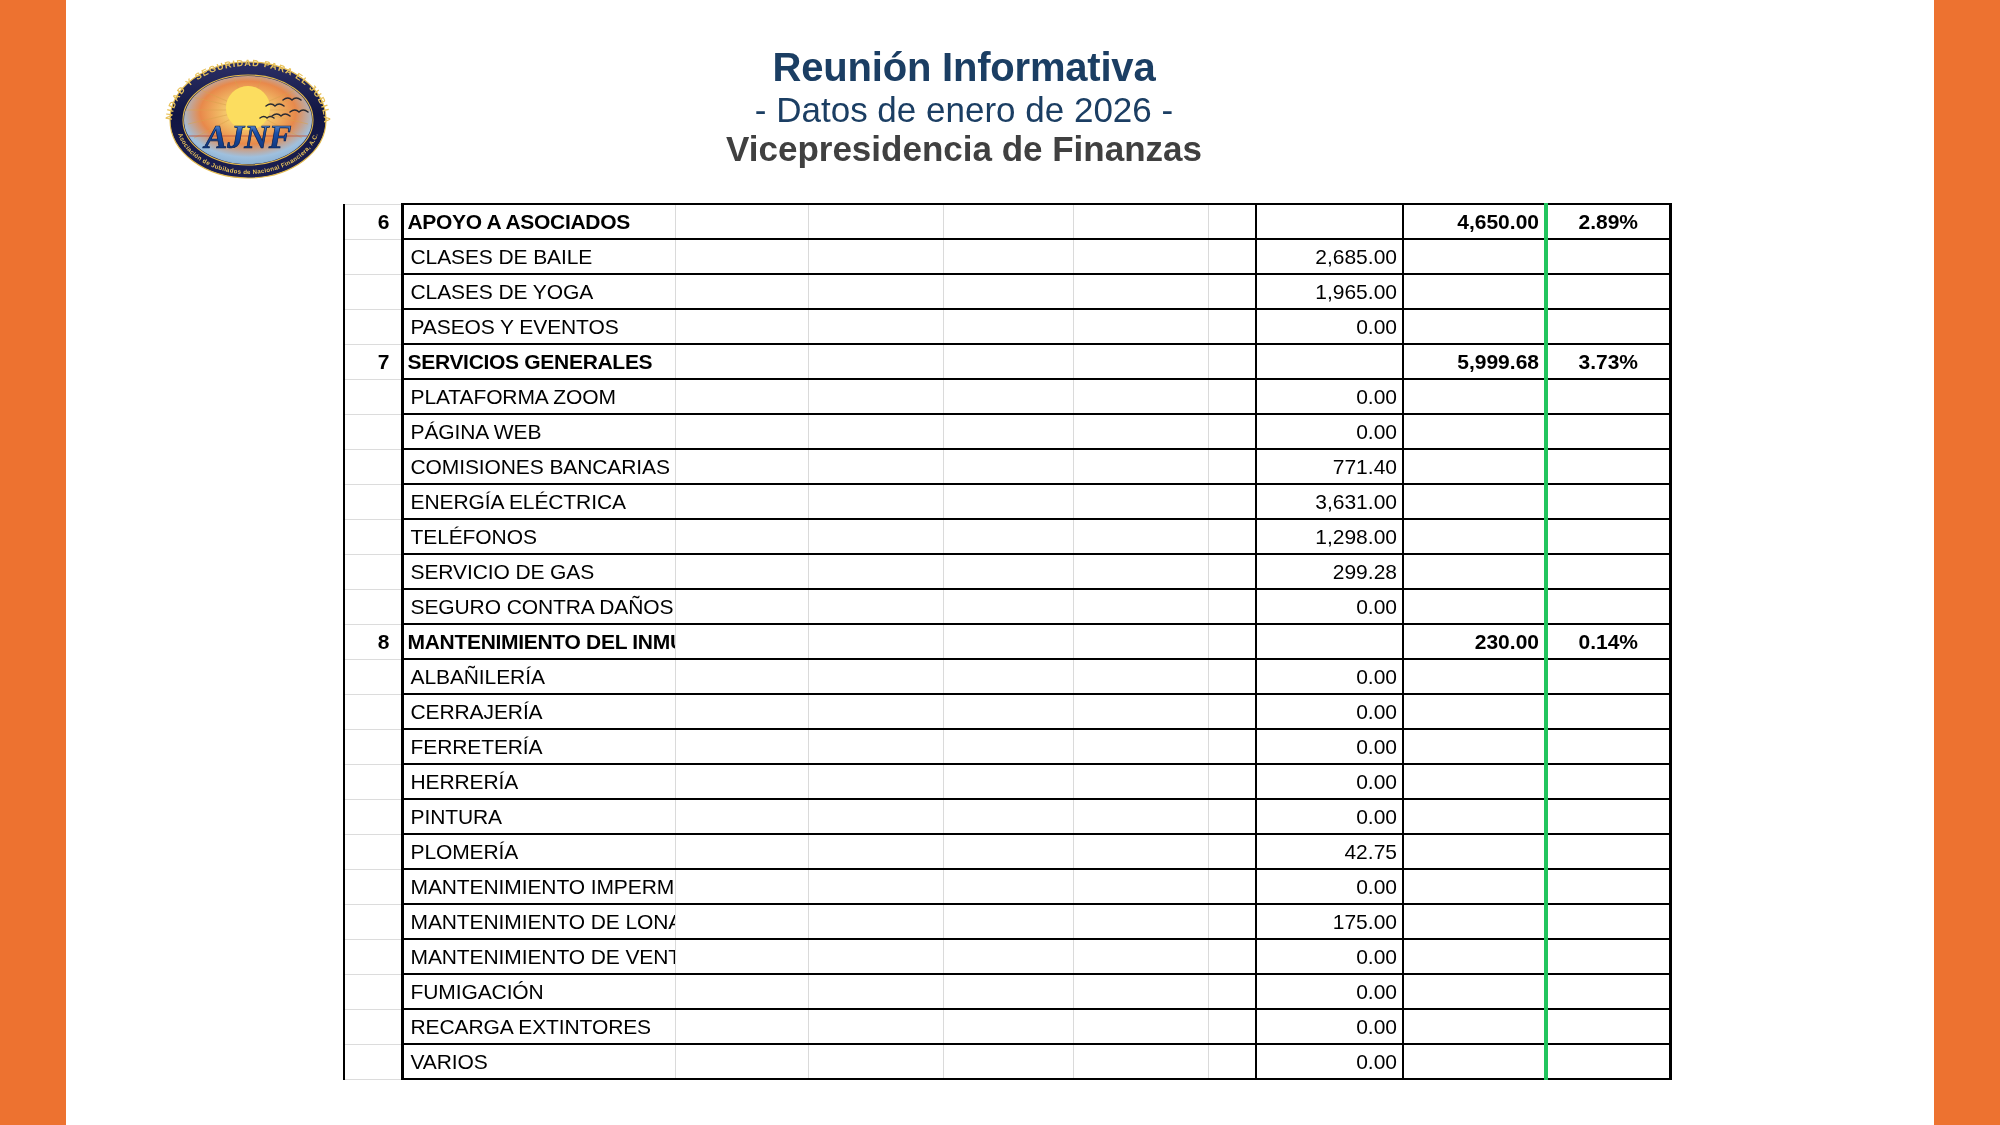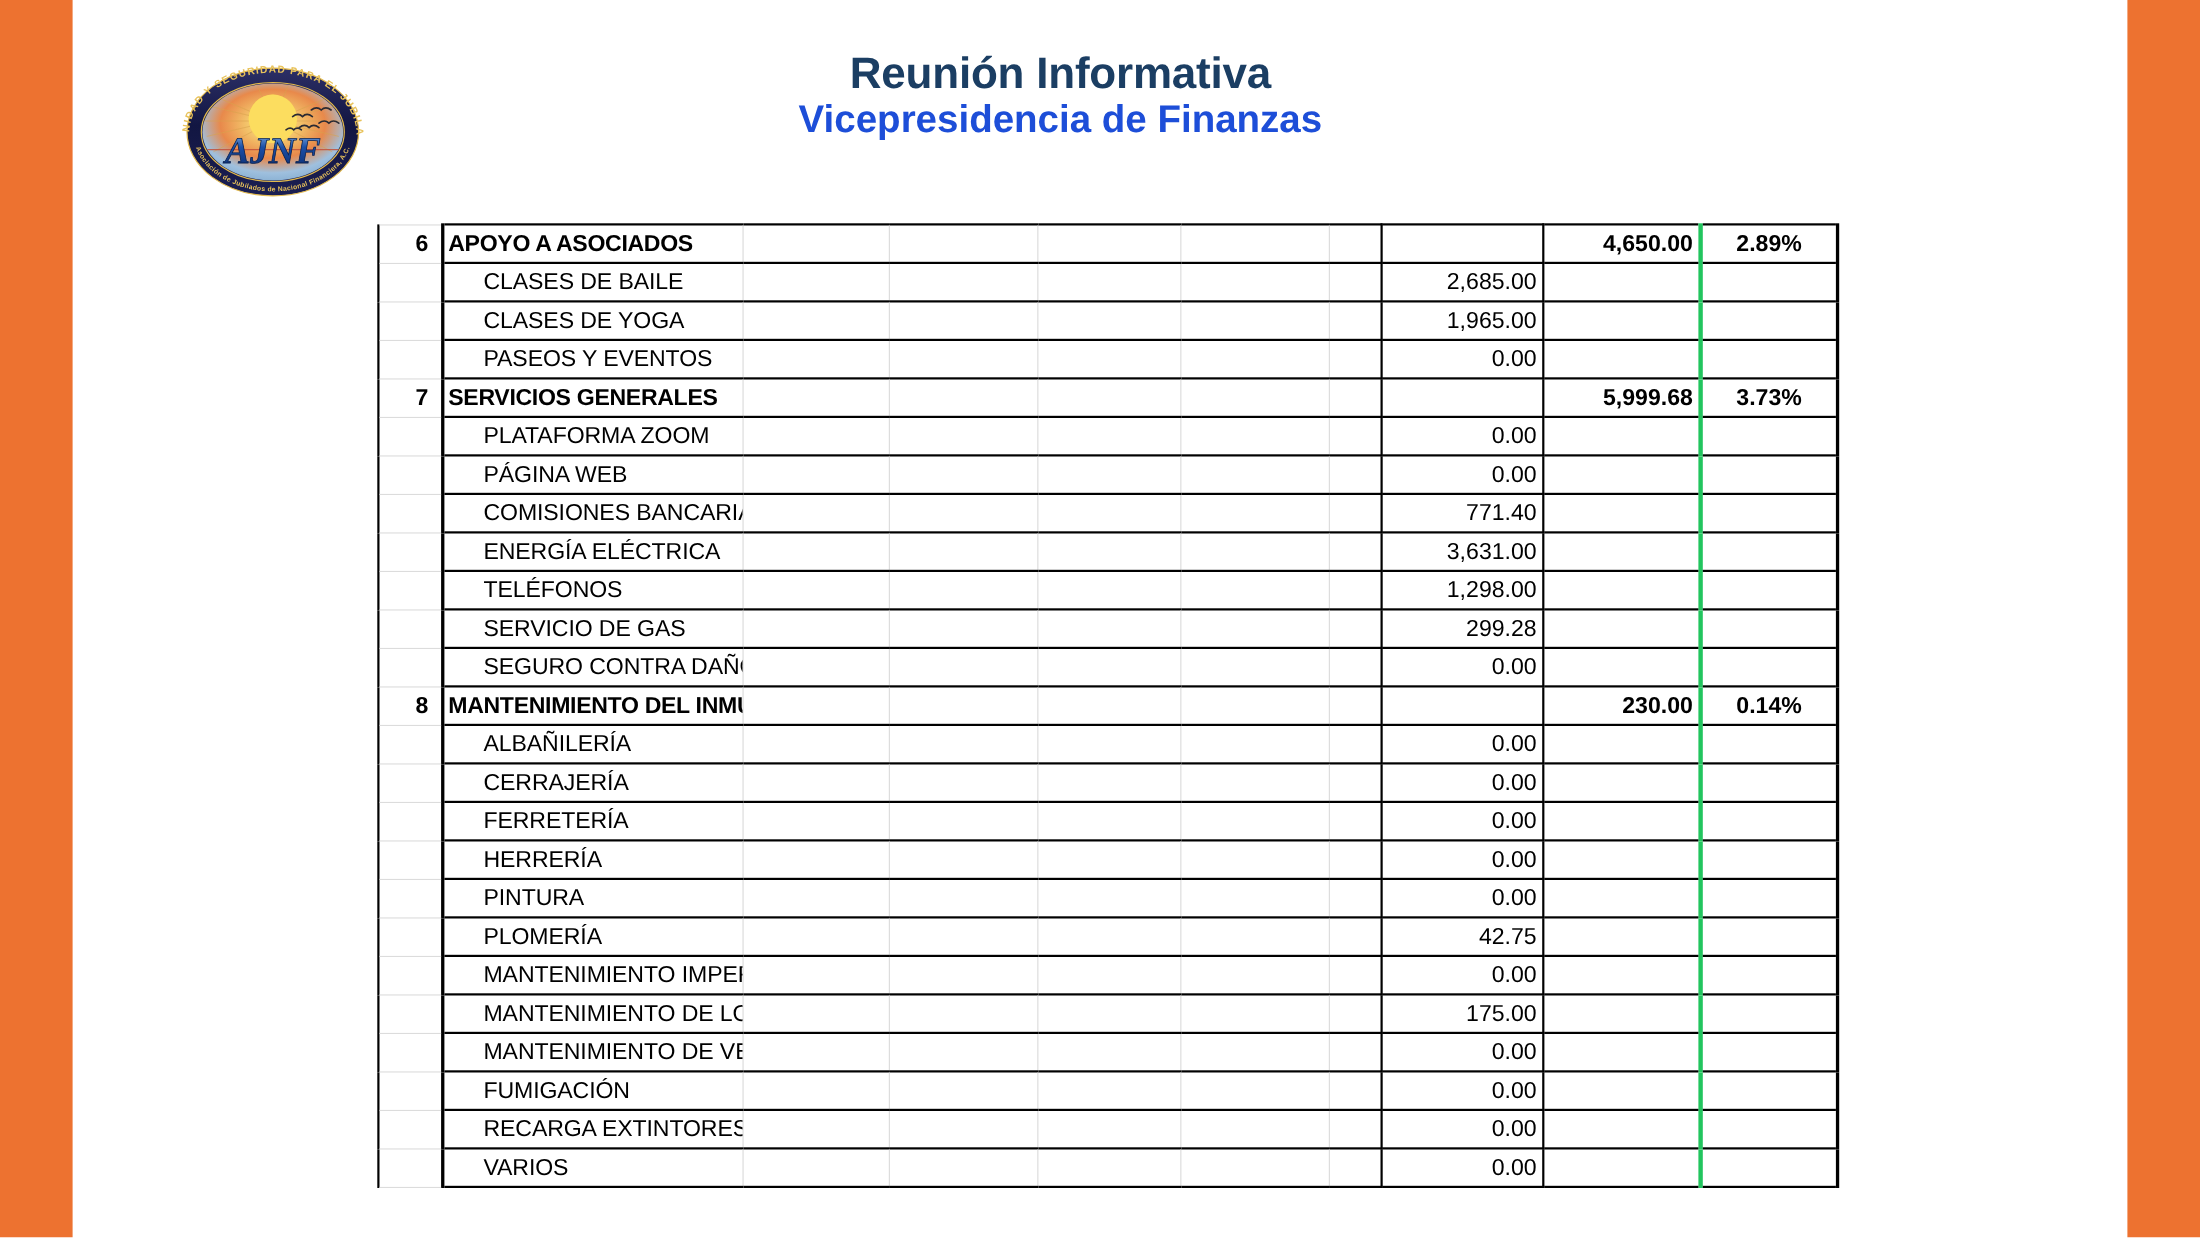--- a/index.html
+++ b/index.html
@@ -49,21 +49,21 @@
   }
   .title-line2 {
     font-size: 35px;
     font-weight: normal;
     color: #1B3E63;
     margin-top: 2px;
   }
   .title-line3 {
     font-size: 35px;
     font-weight: bold;
-    color: #1d4ed8;
+    color: #404040;
     margin-top: 1px;
   }
 
   
   .sheet {
     position: absolute;
     left: 343px;
     top: 203px;
     width: 1326px;
     border-collapse: collapse;
@@ -115,21 +115,21 @@
     border-right: 1px solid #DADADA;
   }
   td.cell.first { border-left: 3px solid #000; }
   td.cell.val   { border-left: 2px solid #000; border-right: 2px solid #000; text-align: right; }
   td.cell.tot   { border-left: 2px solid #000; border-right: 2px solid #000; text-align: right; }
   td.cell.pct   { border-left: 4px solid #22c55e; border-right: 3px solid #000; text-align: center; }
   td.cell.f     { border-right: 2px solid #000; }
 
   tr.group td.cell { font-weight: bold; }
   tr.group td.label { padding-left: 4px; letter-spacing: -0.3px; }
-  tr.item  td.label { padding-left: 36px; letter-spacing: -0.1px; }
+  tr.item  td.label { padding-left: 7px; letter-spacing: -0.1px; }
   td.label { text-align: left; }
 </style>
 </head>
 <body>
 
 <div class="slide">
 
   <div class="side-bar left"></div>
   <div class="side-bar right"></div>
 
@@ -202,20 +202,21 @@
       <text font-family="'Liberation Sans', sans-serif" font-size="6.1" font-weight="bold" fill="#E8C25A" letter-spacing="0.3">
         <textPath href="#arcBot" startOffset="50%" text-anchor="middle">Asociación de Jubilados de Nacional Financiera, A.C.</textPath>
       </text>
 
       <text x="100" y="100" text-anchor="middle" font-family="'Liberation Serif', serif" font-size="34" font-weight="bold" font-style="italic" fill="url(#ajnfG)" stroke="#07204F" stroke-width="0.7">AJNF</text>
     </svg>
   </div>
 
   <div class="title-block">
     <div class="title-line1">Reunión Informativa</div>
+    <div class="title-line2">- Datos de enero de 2026 -</div>
     <div class="title-line3">Vicepresidencia de Finanzas</div>
   </div>
 
   <table class="sheet">
     <colgroup>
       <col class="c-num">
         <col class="c-label">
         <col class="c-b">
         <col class="c-c">
       <col class="c-d">

